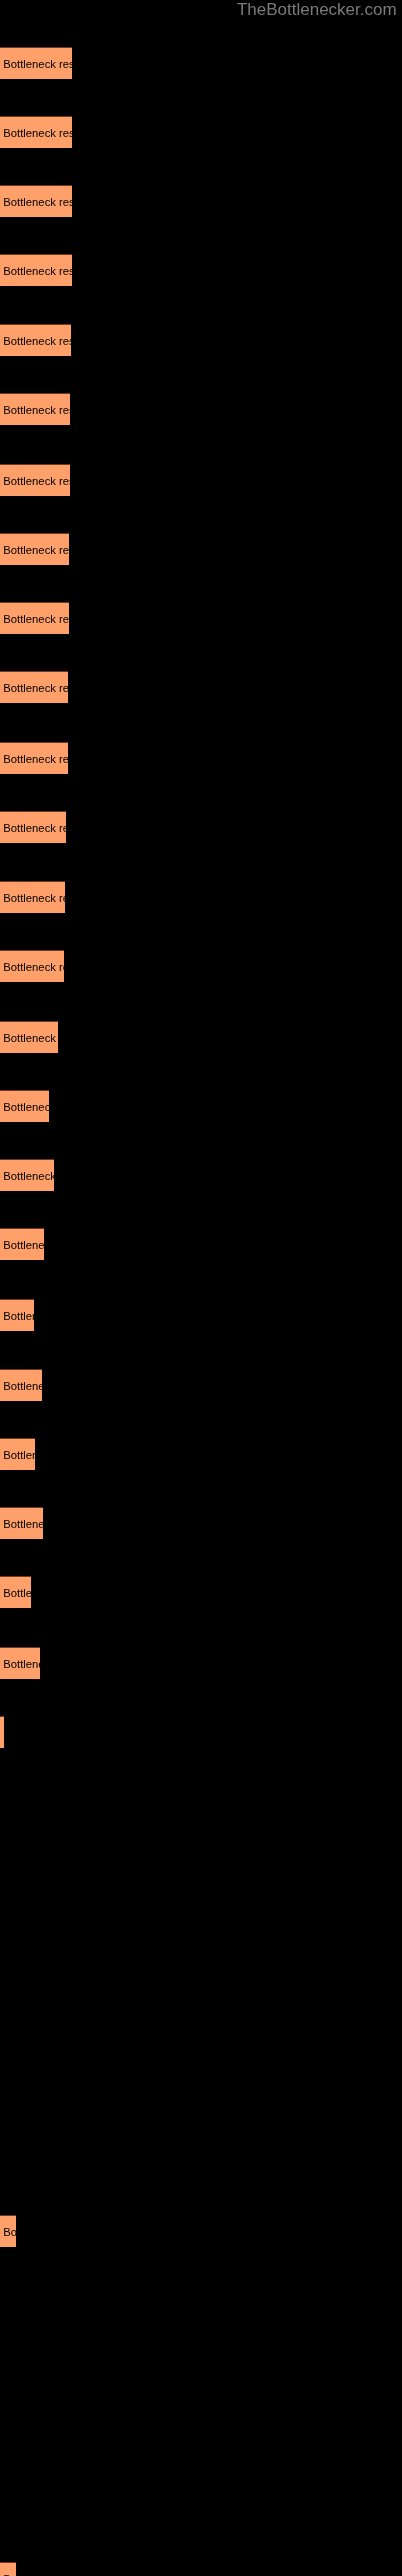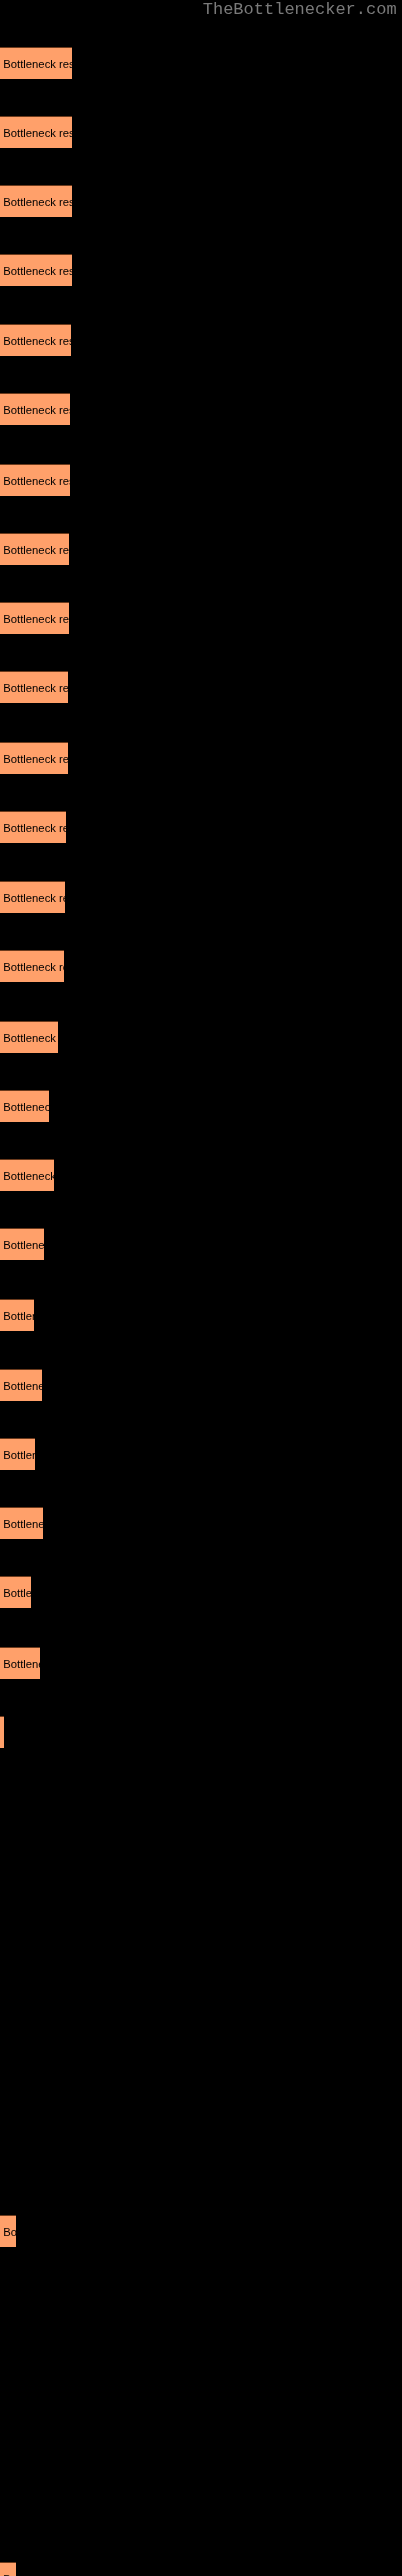--- a/index.html
+++ b/index.html
@@ -22,21 +22,21 @@
     height: 2576px;
     background: #000000;
   }
   #site-title {
     position: absolute;
     right: 6.4px;
     top: 0px;
     font-size: 17px;
     line-height: 20px;
     color: #7a7a7a;
-    font-family: Liberation Mono, monospace;
+    font-family: Liberation Sans, sans-serif;
     white-space: nowrap;
     letter-spacing: 0px;
   }
   .bar-row {
     position: absolute;
     left: 0;
     height: 32px;
   }
   .bar {
     position: absolute;

